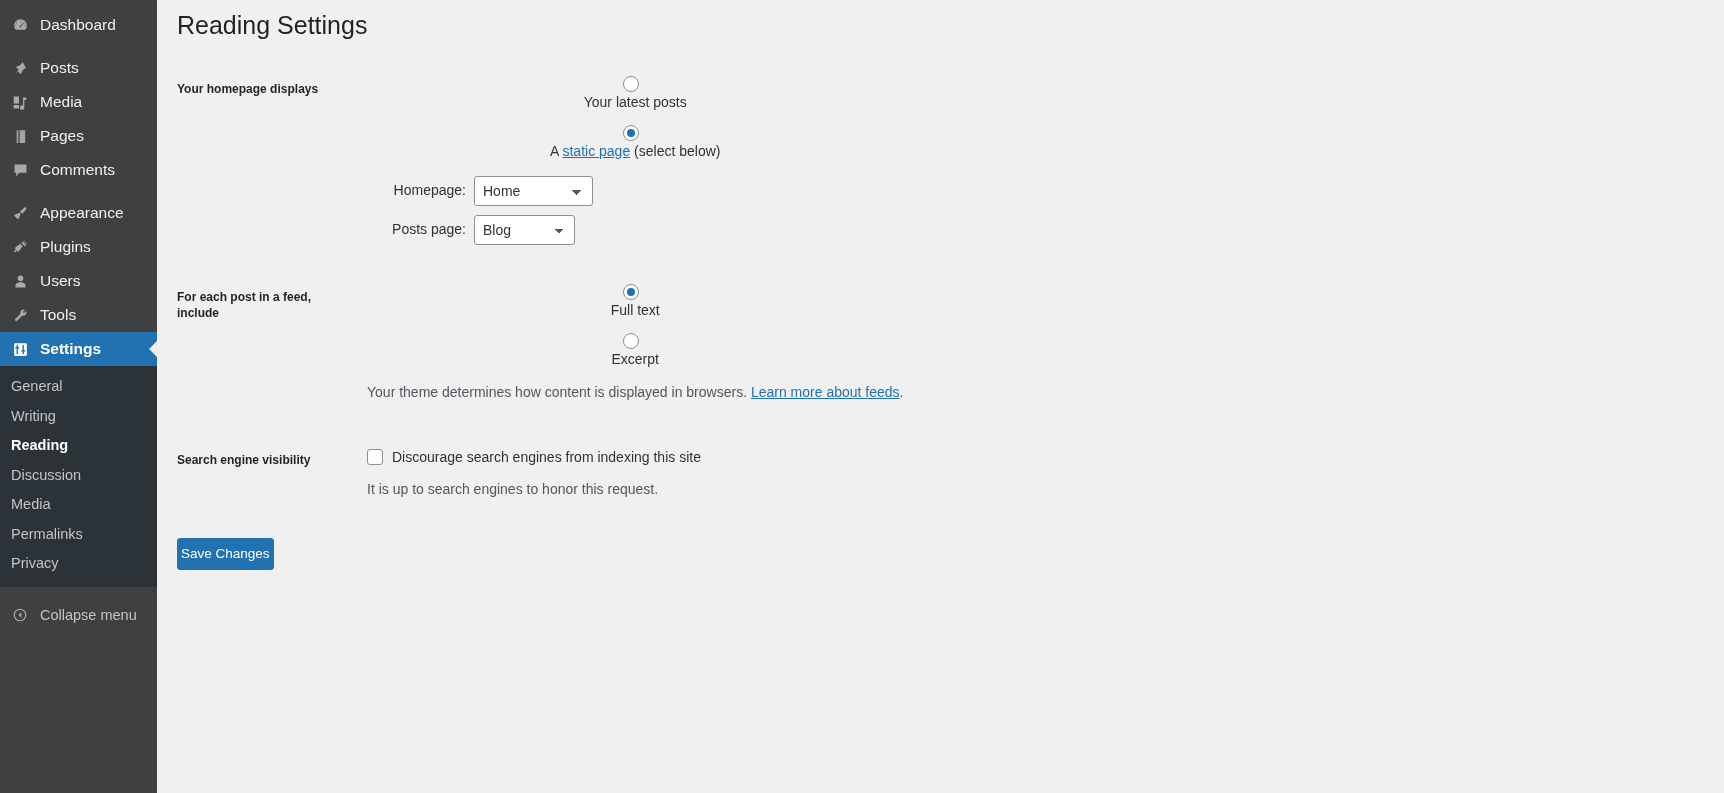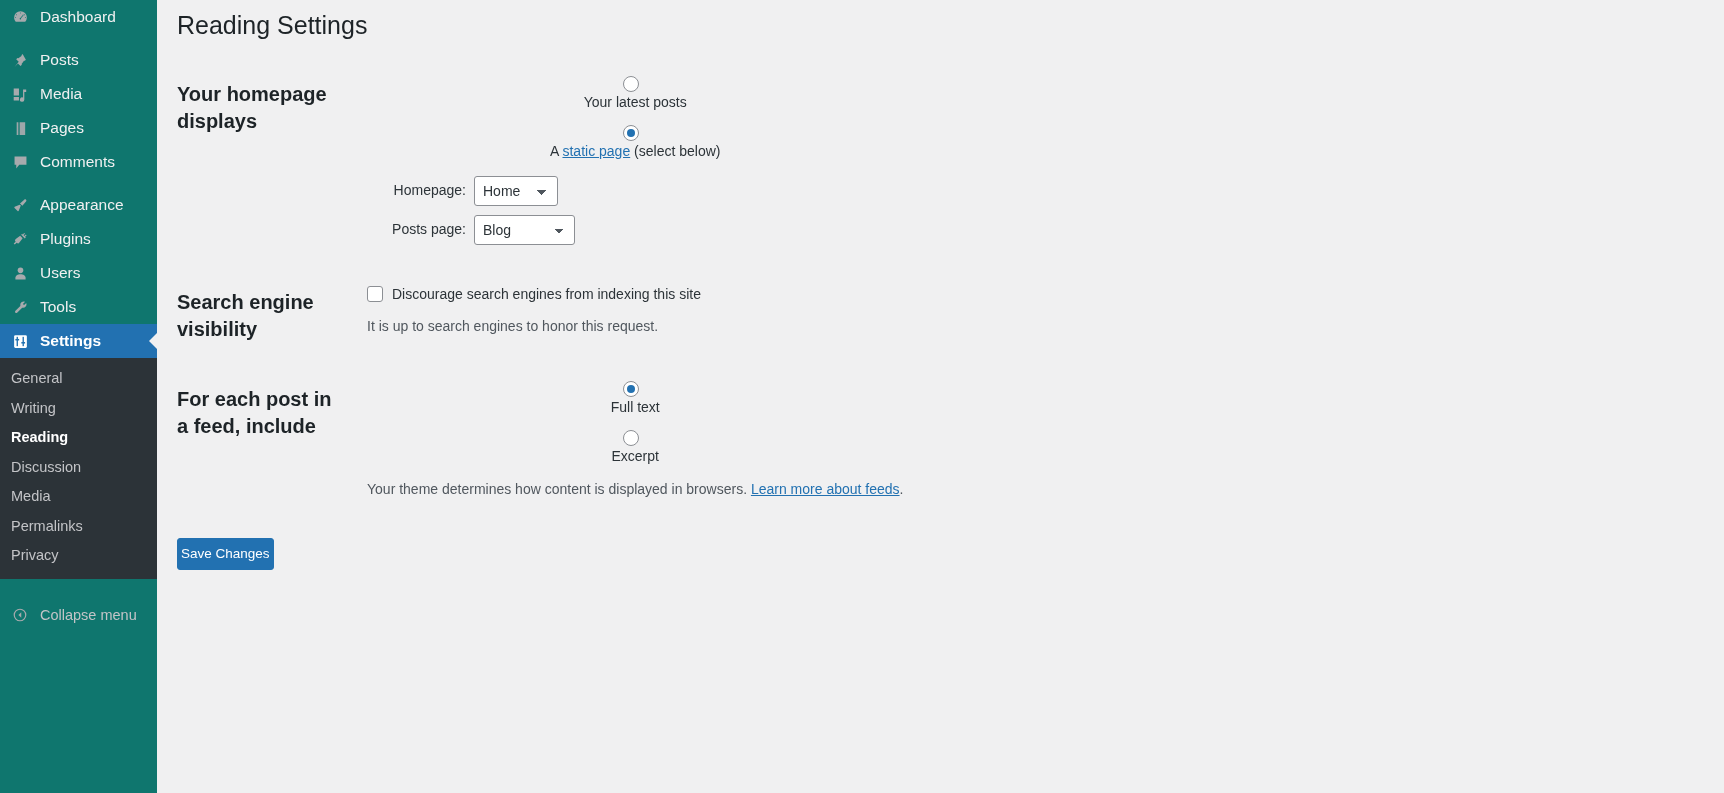--- a/index.html
+++ b/index.html
@@ -16,25 +16,25 @@
     width: 1724px;
     height: 793px;
     display: flex;
     background: #f0f0f1;
   }
 
   
   #sidebar {
     width: 157px;
     flex: 0 0 157px;
-    background: #0f766e;
+    background: #404040;
     color: #f0f0f1;
     position: relative;
     height: 793px;
-    padding-top: 0;
+    padding-top: 8px;
   }
 
   .menu-item {
     display: flex;
     align-items: center;
     height: 34px;
     padding-left: 9px;
     color: #f0f0f1;
     font-size: 15.5px;
     position: relative;
@@ -130,21 +130,21 @@
   }
 
   .form-table {
     margin-top: 19px;
     border-collapse: collapse;
   }
   .form-table tr { vertical-align: top; }
   .form-table th {
     text-align: left;
     font-weight: 600;
-    font-size: 20px;
+    font-size: 12px;
     color: #1d2327;
     width: 200px;
     padding: 20px 10px 20px 20px;
     line-height: 1.35;
   }
   .form-table td {
     padding: 15px 10px;
     font-size: 14px;
     color: #2c3338;
     line-height: 1.5;
@@ -227,21 +227,21 @@
     cursor: pointer;
     background-image:
       linear-gradient(45deg, transparent 50%, #50575e 50%),
       linear-gradient(135deg, #50575e 50%, transparent 50%);
     background-position:
       calc(100% - 15px) 13px,
       calc(100% - 10px) 13px;
     background-size: 5px 5px, 5px 5px;
     background-repeat: no-repeat;
   }
-  select.homepage-select { width: 84px; }
+  select.homepage-select { width: 119px; }
   select.postspage-select { width: 101px; }
 
   input.small-text {
     font-family: "Liberation Sans", sans-serif;
     font-size: 14px;
     color: #2c3338;
     width: 60px;
     height: 30px;
     padding: 0 8px;
     border: 1px solid #8c8f94;
@@ -448,45 +448,45 @@
                   <option>Blog</option>
                 </select>
               </div>
             </div>
           </td>
         </tr>
 
 
 
         <tr>
+          <th>For each post in a feed, include</th>
+          <td>
+            <div class="radio-row">
+              <span class="radio checked"></span>
+              <span>Full text</span>
+            </div>
+            <div class="radio-row">
+              <span class="radio"></span>
+              <span>Excerpt</span>
+            </div>
+            <p class="desc"><span>Your theme determines how content is displayed in browsers. </span><a class="wp-link">Learn more about feeds</a><span>.</span></p>
+          </td>
+        </tr>
+
+        <tr>
           <th>Search engine visibility</th>
           <td>
             <div class="checkbox-row">
               <span class="checkbox"></span>
               <span>Discourage search engines from indexing this site</span>
             </div>
             <p class="desc">It is up to search engines to honor this request.</p>
           </td>
         </tr>
 
-        <tr>
-          <th>For each post in a feed, include</th>
-          <td>
-            <div class="radio-row">
-              <span class="radio checked"></span>
-              <span>Full text</span>
-            </div>
-            <div class="radio-row">
-              <span class="radio"></span>
-              <span>Excerpt</span>
-            </div>
-            <p class="desc"><span>Your theme determines how content is displayed in browsers. </span><a class="wp-link">Learn more about feeds</a><span>.</span></p>
-          </td>
-        </tr>
-
       </tbody>
     </table>
 
     <div id="save-wrap">
       <button class="button-primary">Save Changes</button>
     </div>
 
   </main>
 </div>
 

